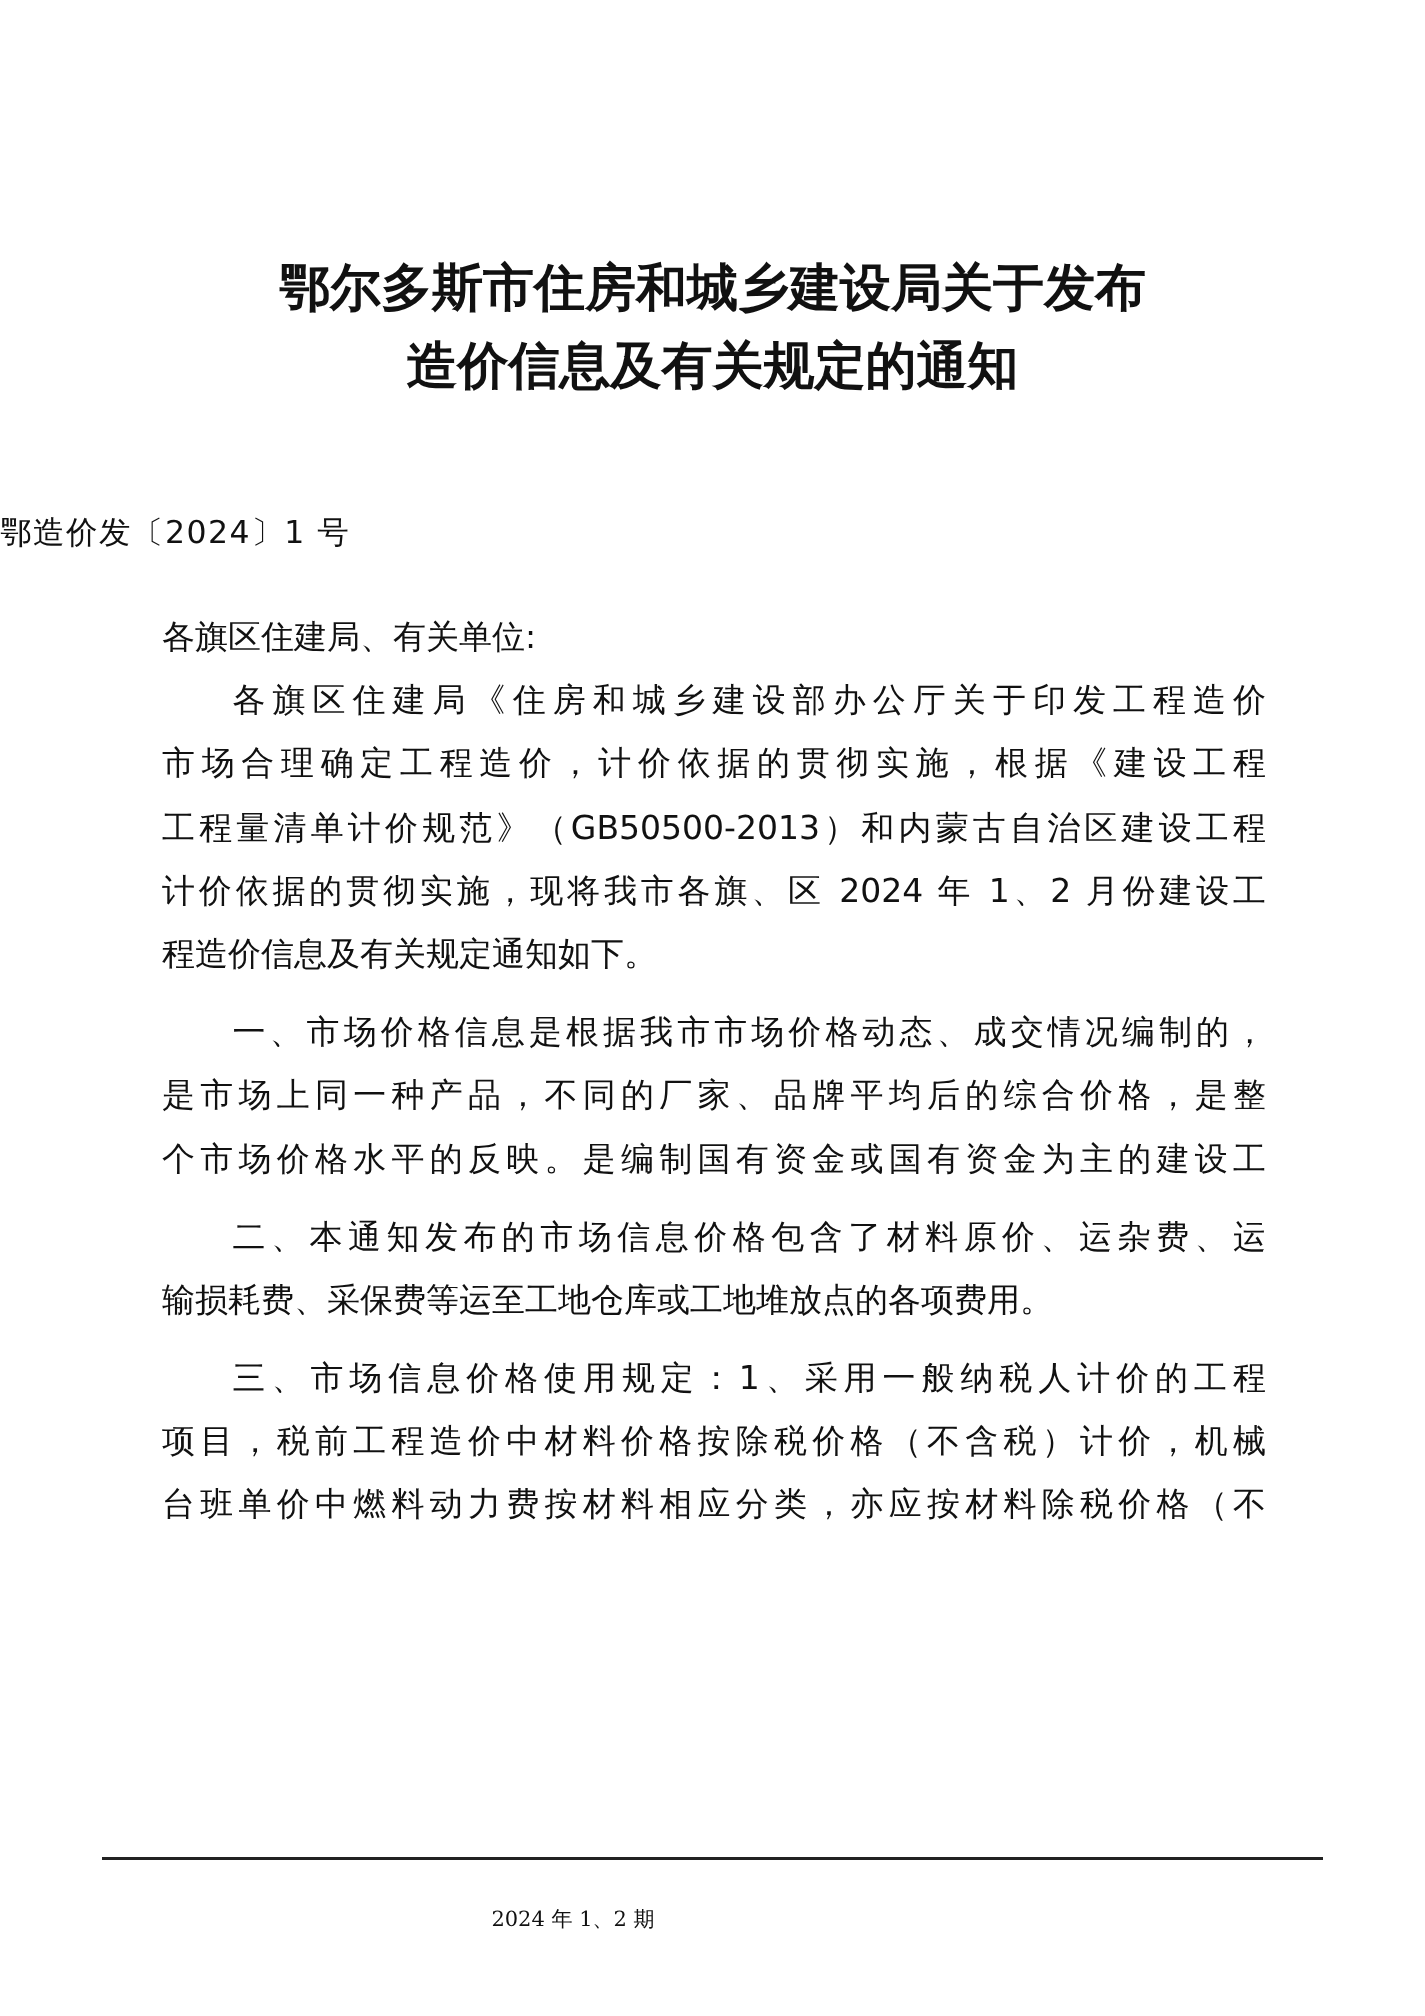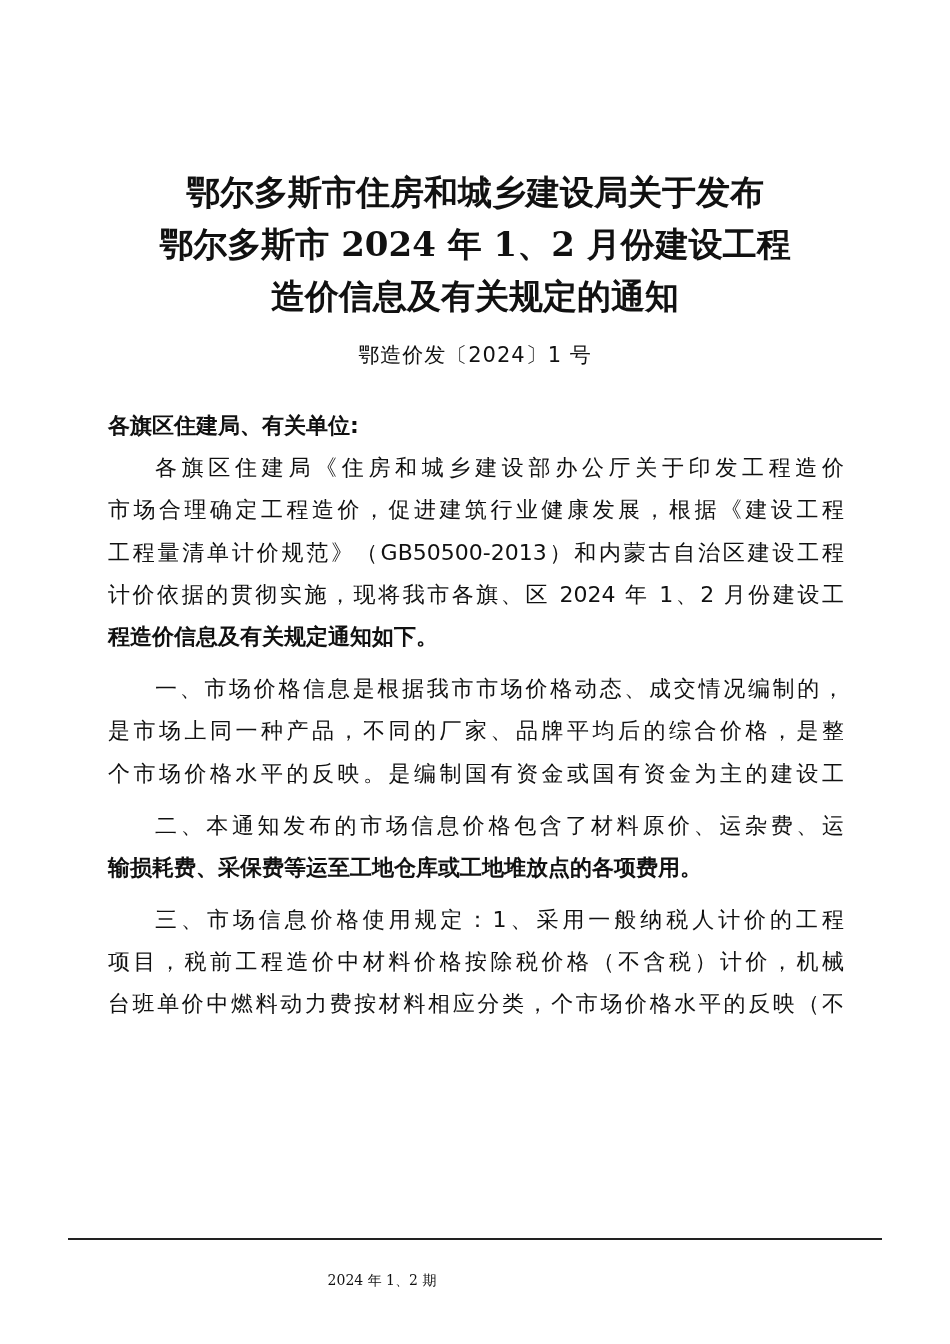--- a/index.html
+++ b/index.html
@@ -30,21 +30,21 @@
       font-size: 34px;
       line-height: 52px;
       top: 166px;
       letter-spacing: 0px;
     }
     .title .line { display: block; white-space: nowrap; }
     .docno {
       position: absolute;
       left: 0; width: 950px;
       top: 340px;
-      text-align: center;
+      text-align: left;
       font-size: 21px;
       line-height: 30px;
       letter-spacing: 1px;
       font-family: "DejaVu Sans", "Liberation Sans", sans-serif;
       font-weight: normal;
     }
     .body-text {
       position: absolute;
       left: 108px;
       top: 405px;
@@ -55,21 +55,20 @@
     }
     .body-text .ln {
       display: block;
       white-space: nowrap;
       text-align: justify;
       text-align-last: justify;
       height: 42.2px;
     }
     .body-text .ln.last {
       text-align-last: left;
-      font-weight: bold;
     }
     .body-text .ln.indent {
       padding-left: 47px;
     }
     .body-text .gap { height: 10px; display: block; }
     .rule {
       position: absolute;
       left: 68px;
       width: 814px;
       top: 1238px;
@@ -86,46 +85,45 @@
       line-height: 20px;
     }
   </style>
 </head>
 <body>
 
 <div class="page">
 
   <div class="title">
     <span class="line">鄂尔多斯市住房和城乡建设局关于发布</span>
-    <span class="line">鄂尔多斯市 2024 年 1、2 月份建设工程</span>
     <span class="line">造价信息及有关规定的通知</span>
   </div>
 
   <div class="docno">鄂造价发〔2024〕1 号</div>
 
   <div class="body-text">
     <span class="ln last">各旗区住建局、有关单位:</span>
 
     <span class="ln indent">各旗区住建局《住房和城乡建设部办公厅关于印发工程造价</span>
-    <span class="ln">市场合理确定工程造价，促进建筑行业健康发展，根据《建设工程</span>
+    <span class="ln">市场合理确定工程造价，计价依据的贯彻实施，根据《建设工程</span>
     <span class="ln">工程量清单计价规范》（GB50500-2013）和内蒙古自治区建设工程</span>
     <span class="ln">计价依据的贯彻实施，现将我市各旗、区 2024 年 1、2 月份建设工</span>
     <span class="ln last">程造价信息及有关规定通知如下。</span>
     <span class="gap"></span>
 
     <span class="ln indent">一、市场价格信息是根据我市市场价格动态、成交情况编制的，</span>
     <span class="ln">是市场上同一种产品，不同的厂家、品牌平均后的综合价格，是整</span>
     <span class="ln">个市场价格水平的反映。是编制国有资金或国有资金为主的建设工</span>
     <span class="gap"></span>
 
     <span class="ln indent">二、本通知发布的市场信息价格包含了材料原价、运杂费、运</span>
     <span class="ln last">输损耗费、采保费等运至工地仓库或工地堆放点的各项费用。</span>
     <span class="gap"></span>
 
     <span class="ln indent">三、市场信息价格使用规定：1、采用一般纳税人计价的工程</span>
     <span class="ln">项目，税前工程造价中材料价格按除税价格（不含税）计价，机械</span>
-    <span class="ln">台班单价中燃料动力费按材料相应分类，个市场价格水平的反映（不</span>
+    <span class="ln">台班单价中燃料动力费按材料相应分类，亦应按材料除税价格（不</span>
   </div>
 
   <div class="rule"></div>
   <div class="footer">2024 年 1、2 期</div>
 
 </div>
 
 </body></html>

